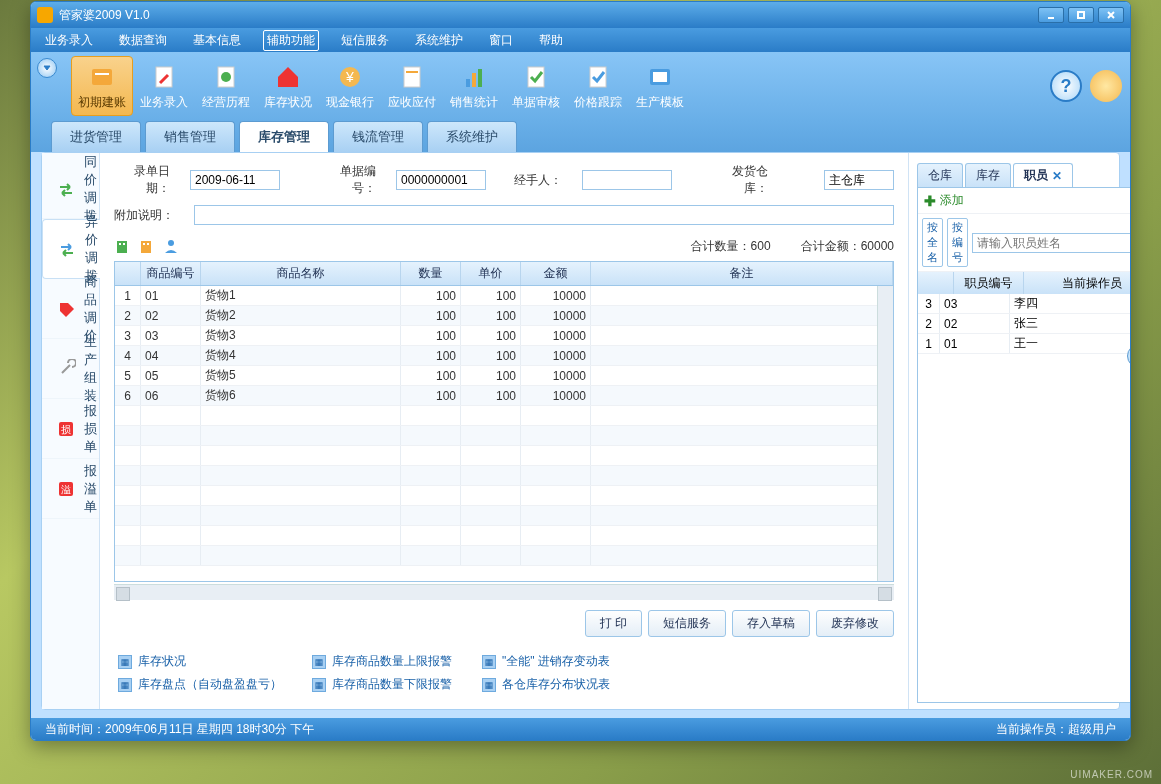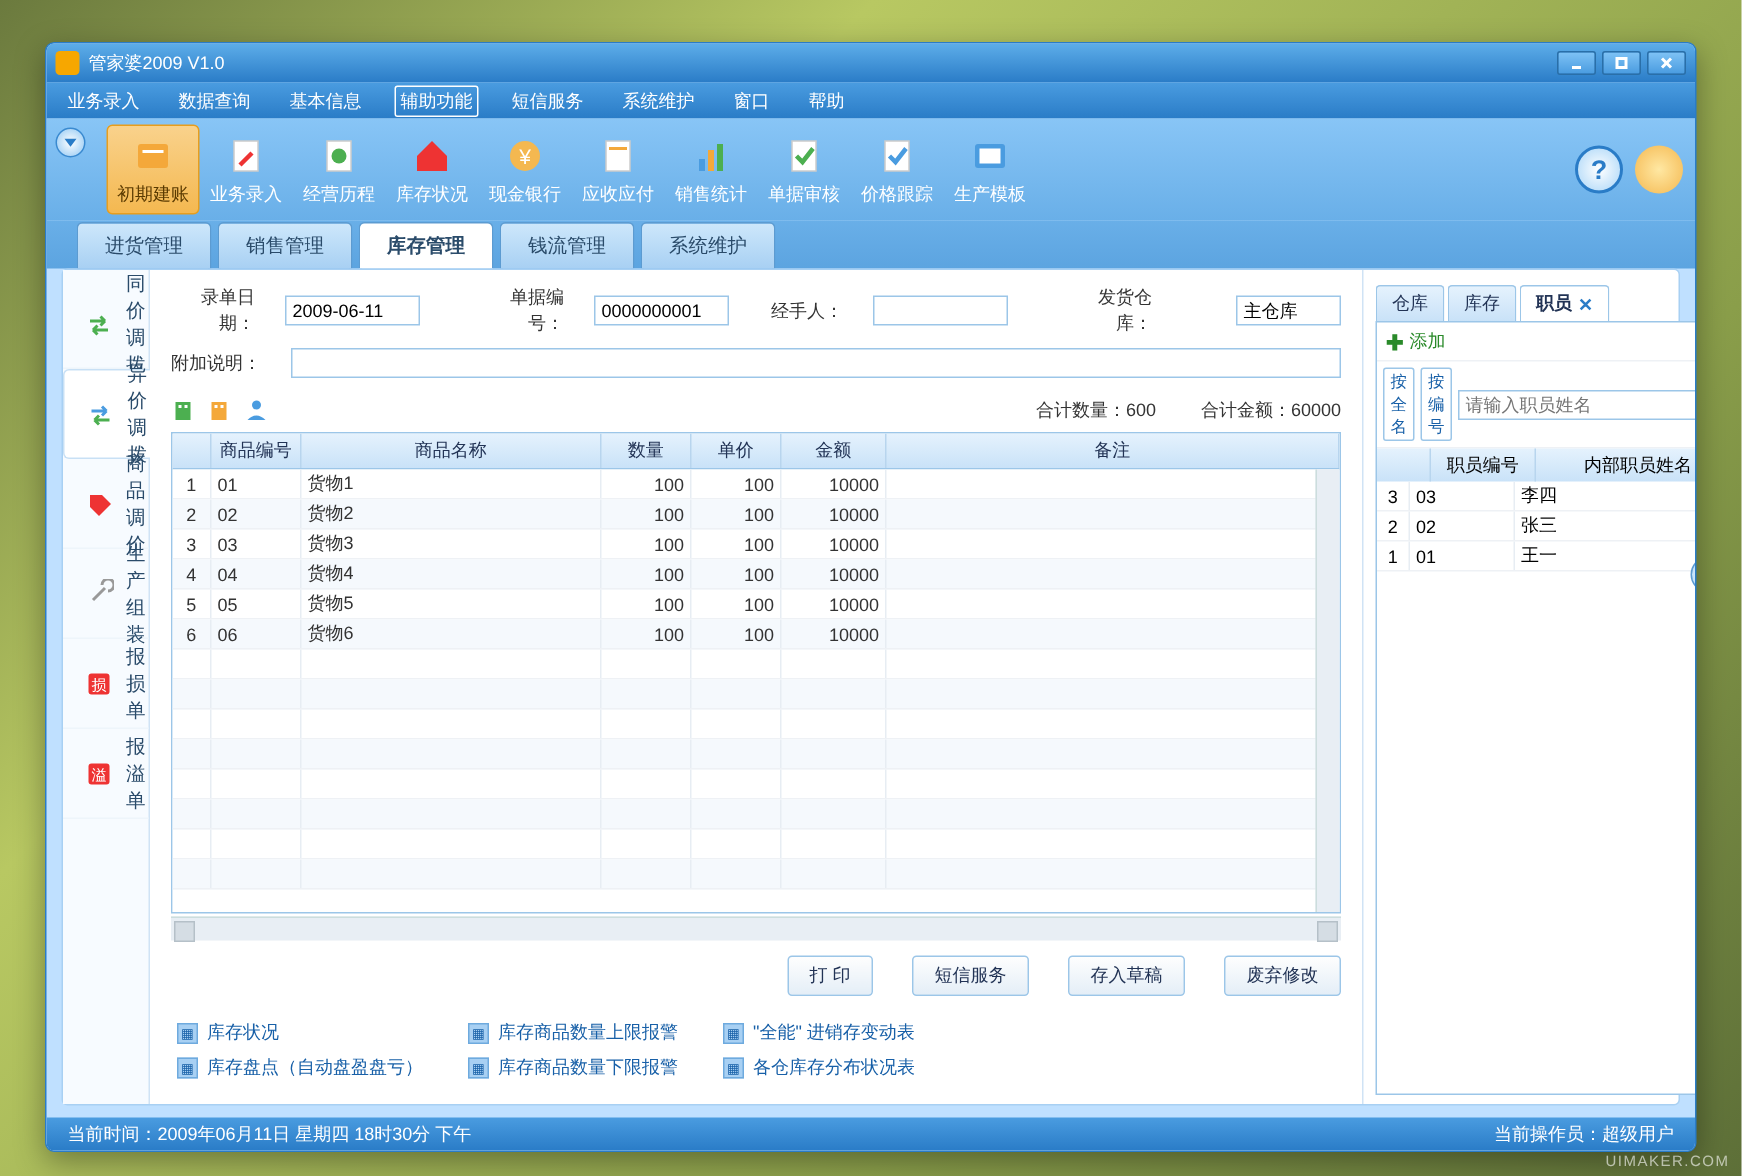--- a/index.html
+++ b/index.html
@@ -6,21 +6,21 @@
 body {
   font-family: "Microsoft YaHei", Arial, sans-serif;
   font-size: 12px;
   background: linear-gradient(135deg, #6b7a3e 0%, #b8c862 30%, #8a9e4a 70%, #5d6f38 100%);
   width: 1161px;
   height: 784px;
   position: relative;
 }
 .window {
   position: absolute;
-  left: 30px; top: 28px;
+  left: 30px; top: 1px;
   width: 1101px; height: 740px;
   background: #bfe0ff;
   border: 1px solid #2a7cc7;
   border-radius: 6px;
   box-shadow: 0 6px 20px rgba(0,0,0,.35);
   overflow: hidden;
 }
 .title-bar {
   height: 26px;
   background: linear-gradient(#5dade9, #2a7cc7);
@@ -100,21 +100,21 @@
 .col-code{width:60px;}
 .col-name{width:200px;}
 .col-qty{width:60px; justify-content:flex-end;}
 .col-price{width:60px; justify-content:flex-end;}
 .col-amt{width:70px; justify-content:flex-end;}
 .col-remark{flex:1;}
 .grid-scroll-v { position:absolute; right:0; top:24px; bottom:0; width:16px; background:#e8eef4; border-left:1px solid #cdd; }
 .grid-scroll-h { height:16px; background:#e8eef4; border-top:1px solid #cdd; margin-top:2px; position:relative;}
 .grid-scroll-h:before, .grid-scroll-h:after { content:''; position:absolute; top:2px; width:12px; height:12px; background:#d5dde4; border:1px solid #b5c0c8;}
 .grid-scroll-h:before{left:2px;} .grid-scroll-h:after{right:2px;}
-.action-row { display:flex; gap:26px; justify-content:flex-end; margin:10px 0; }
+.action-row { display:flex; gap:6px; justify-content:flex-end; margin:10px 0; }
 .btn { padding:4px 14px; background:linear-gradient(#fefefe,#e4eef7); border:1px solid #9cc6e8; border-radius:3px; cursor:pointer; font-size:12px; color:#235; }
 .links-row { display:flex; gap:30px; padding:6px 4px; }
 .links-col { display:flex; flex-direction:column; gap:6px; }
 .link-item { display:flex; align-items:center; gap:6px; color:#1860a8; cursor:pointer; font-size:12px;}
 .link-item .lico { width:14px; height:14px; background:#a8d0f3; border:1px solid #6eaade; display:flex; align-items:center; justify-content:center; font-size:9px; color:#1860a8;}
 .right-panel { width:260px; border-left:1px solid #d0e3f5; padding:6px 6px 6px 8px; display:flex; flex-direction:column; position:relative;}
 .right-close { position:absolute; right:6px; top:2px; cursor:pointer; color:#2a7cc7; font-size:12px;}
 .rp-tabs { display:flex; gap:2px; margin-top:4px;}
 .rp-tab { padding:3px 10px; border:1px solid #9cc6e8; border-bottom:none; border-radius:3px 3px 0 0; background:linear-gradient(#e5f2fd,#c9e2f8); cursor:pointer; font-size:12px; color:#235; display:flex; align-items:center; gap:4px;}
 .rp-tab.active { background:#fff; font-weight:bold;}
@@ -579,21 +579,21 @@
           </div>
           <div class="rp-search">
             <span class="filter-btn">按全名</span>
             <span class="filter-btn">按编号</span>
             <input type="text" placeholder="请输入职员姓名" style="">
             <span class="filter-btn">搜索</span>
           </div>
           <div class="rp-grid-head" id="rp-head">
               <div class="rh rp-idx"></div>
               <div class="rh rp-code">职员编号</div>
-              <div class="rh rp-name">内部职员姓名</div>
+              <div class="rh rp-name">当前操作员</div>
             </div>
           <div class="rp-body" id="rp-body">
               <div class="rp-row">
                 <div class="rc rp-idx">3</div>
                 <div class="rc rp-code">03</div>
                 <div class="rc rp-name">李四</div>
               </div>
               <div class="rp-row">
                 <div class="rc rp-idx">2</div>
                 <div class="rc rp-code">02</div>

